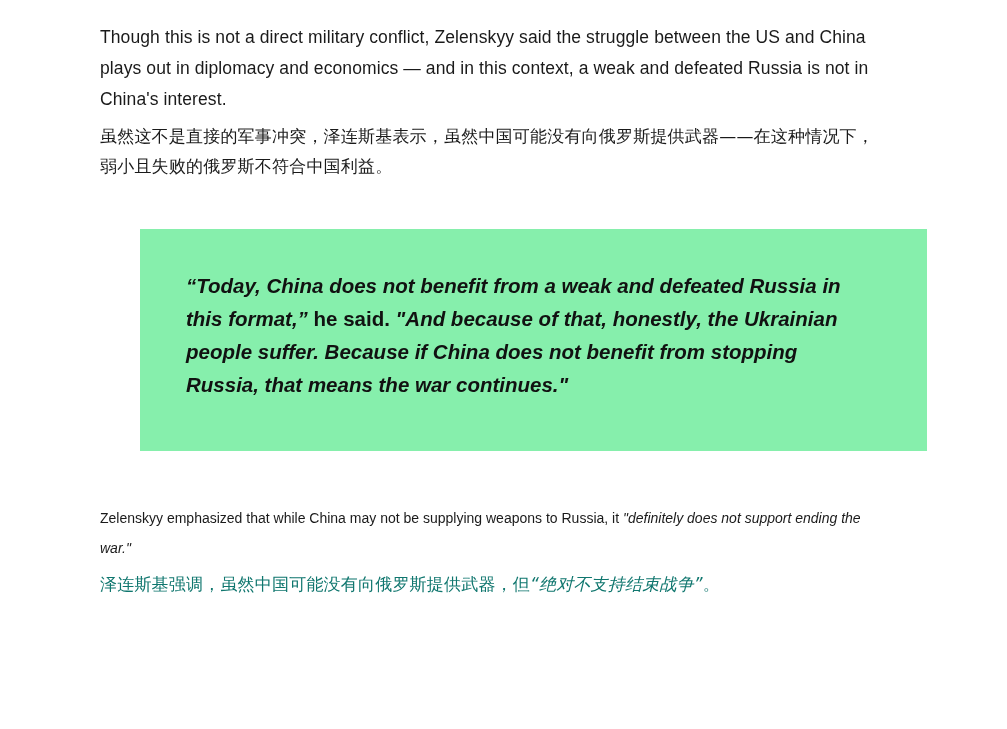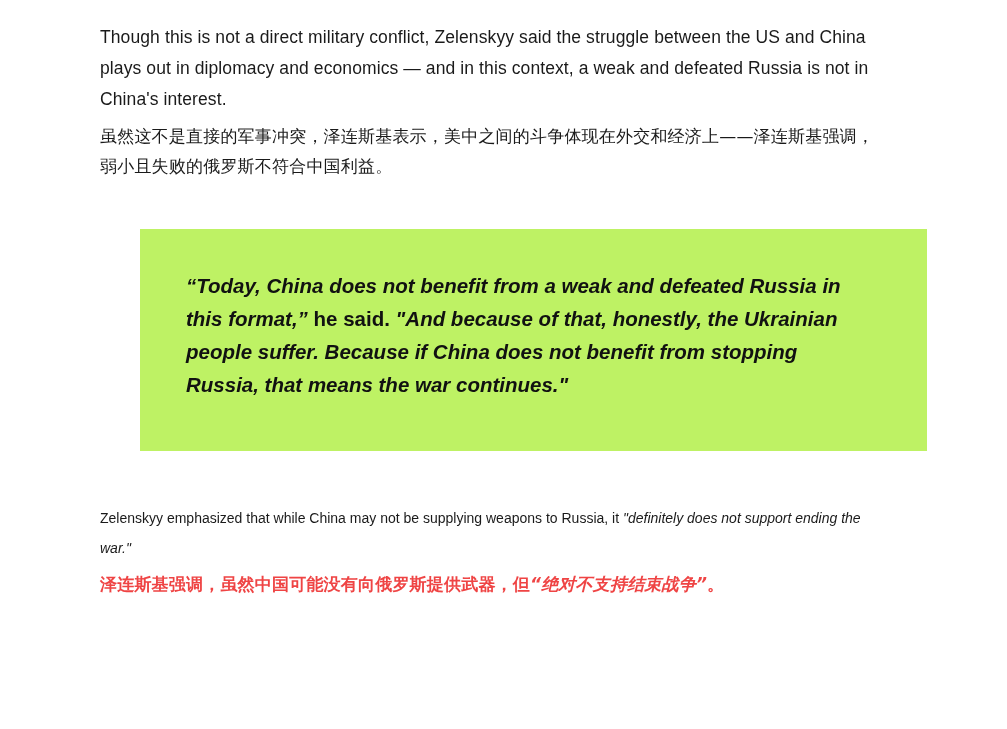--- a/index.html
+++ b/index.html
@@ -33,21 +33,21 @@
   }
   .para-zh {
     font-family: "DejaVu Sans", sans-serif;
     font-size: 17px;
     line-height: 30px;
     letter-spacing: 0.2px;
   }
   .spacer-1 { height: 26px; }
   .spacer-2 { height: 36px; }
   .quote-block {
-    background: #bef264;
+    background: #86efac;
     padding: 40px 52px 40px 46px;
     box-sizing: border-box;
     width: 100%;
   }
   .quote-en {
     font-size: 20.5px;
     line-height: 33px;
     font-weight: bold;
     font-style: italic;
     color: #111111;
@@ -73,37 +73,36 @@
     color: #1a1a1a;
     margin: 0 0 6px 0;
   }
   .tail-en .ital {
     font-style: italic;
   }
   .tail-zh {
     font-family: "DejaVu Sans", sans-serif;
     font-size: 17px;
     line-height: 30px;
-    color: #ef4444;
+    color: #0f766e;
     margin: 0;
     letter-spacing: 0.2px;
-    font-weight: bold;
   }
   .tail-zh .ital {
     font-style: italic;
   }
 </style>
 </head>
 <body>
 
 <div class="page">
 
   <p class="para para-en">Though this is not a direct military conflict, Zelenskyy said the struggle between the US and China plays out in diplomacy and economics — and in this context, a weak and defeated Russia is not in China's interest.</p>
 
-  <p class="para para-zh">虽然这不是直接的军事冲突，泽连斯基表示，美中之间的斗争体现在外交和经济上——泽连斯基强调，弱小且失败的俄罗斯不符合中国利益。</p>
+  <p class="para para-zh">虽然这不是直接的军事冲突，泽连斯基表示，虽然中国可能没有向俄罗斯提供武器——在这种情况下，弱小且失败的俄罗斯不符合中国利益。</p>
 
   <div class="spacer-1"></div>
 
   <blockquote class="quote-block">
     <p class="quote-en"><span>“Today, China does not benefit from a weak and defeated Russia in this format,”</span><span class="said"> he said. </span><span>"And because of that, honestly, the Ukrainian people suffer. Because if China does not benefit from stopping Russia, that means the war continues."</span></p>
   </blockquote>
 
   <div class="spacer-2"></div>
 
   <p class="tail-en"><span>Zelenskyy emphasized that while China may not be supplying weapons to Russia, it </span><span class="ital">"definitely does not support ending the war."</span></p>

